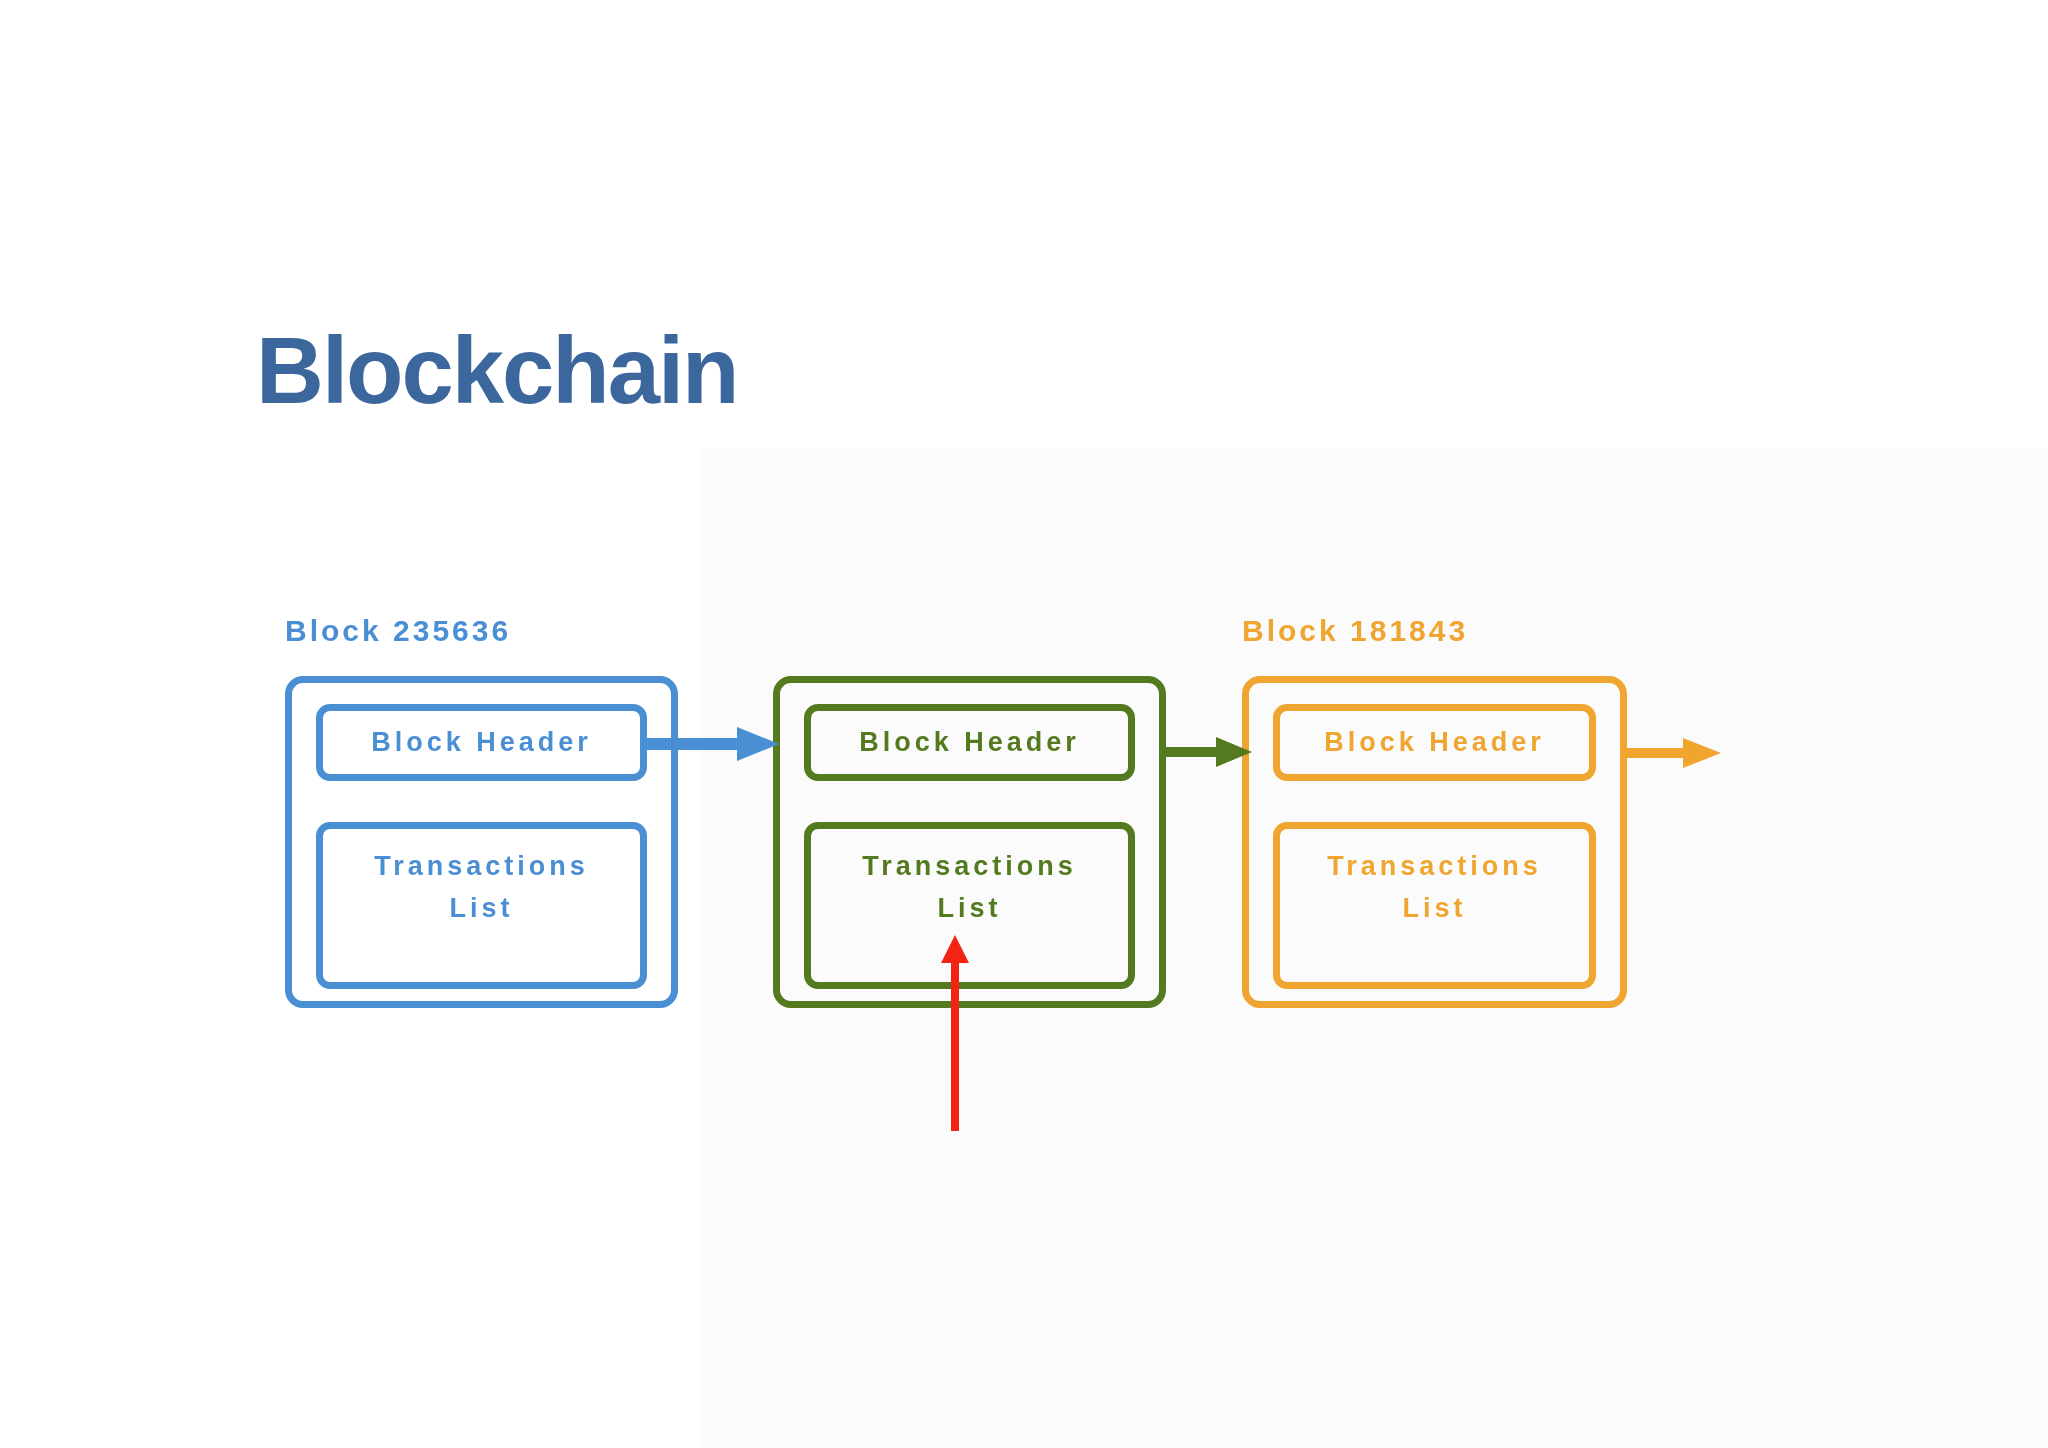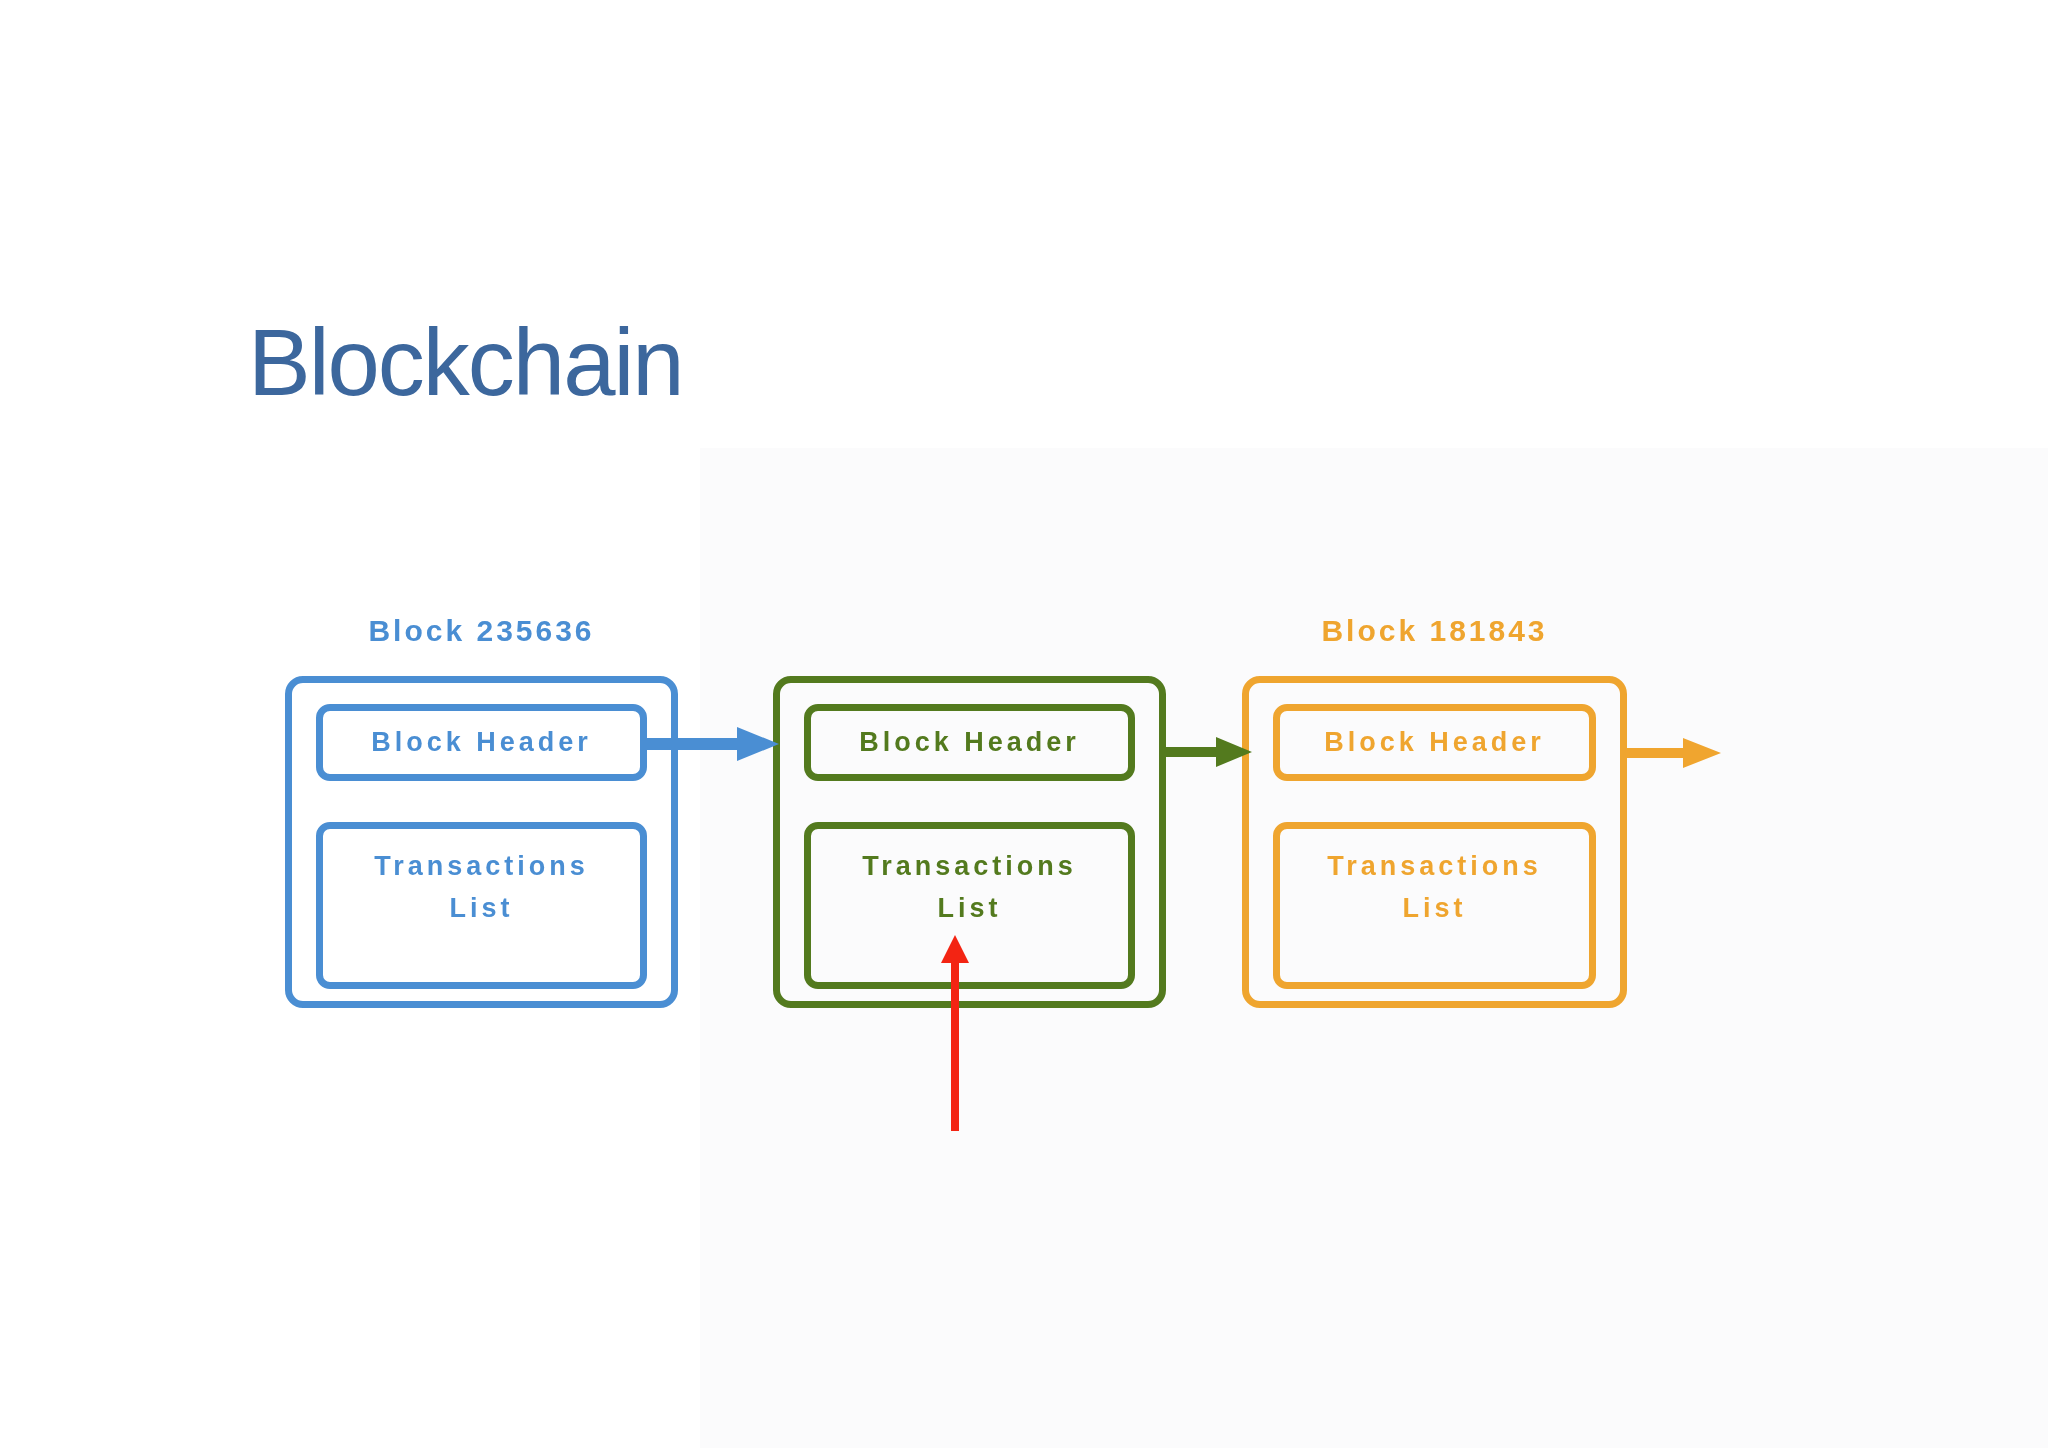--- a/index.html
+++ b/index.html
@@ -14,34 +14,33 @@
 
   
   .bg-tint {
     position:absolute; left:700px; top:448px; right:0; bottom:0;
     background:#fbfbfc;
   }
 
   .page-title {
     position:absolute;
     left:248px; top:316px;
-    margin:0;
+    margin:8px;
     font-size:94px;
-    font-weight:normal;
+    font-weight:bold;
     letter-spacing:-2px;
     line-height:1.0;
   }
 
   .block { position:absolute; }
 
   .block-label {
     position:absolute;
     left:0; right:0;
     top:-62px;
-    text-align:center;
     font-size:30px;
     font-weight:bold;
     letter-spacing:3px;
     color:var(--c);
     white-space:nowrap;
   }
 
   .block-outer {
     position:absolute; inset:0;
     border:7px solid var(--c);

